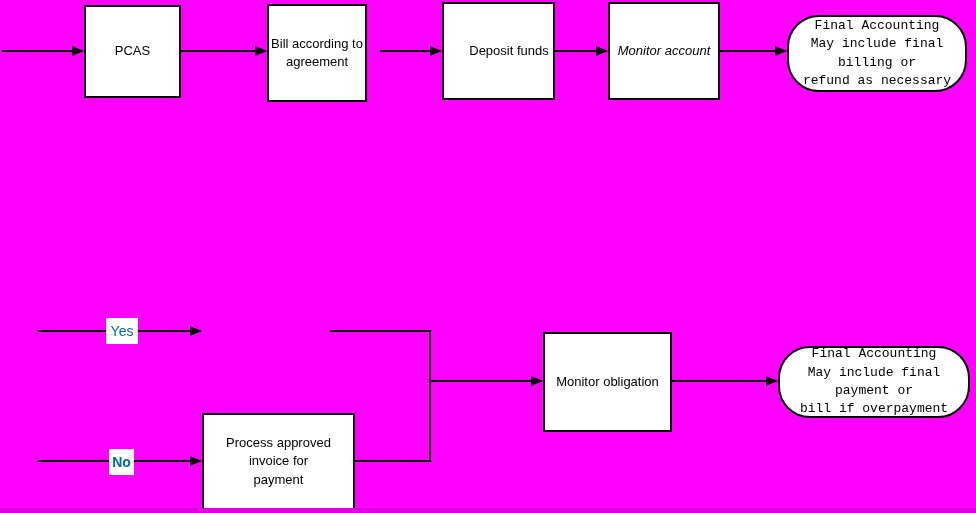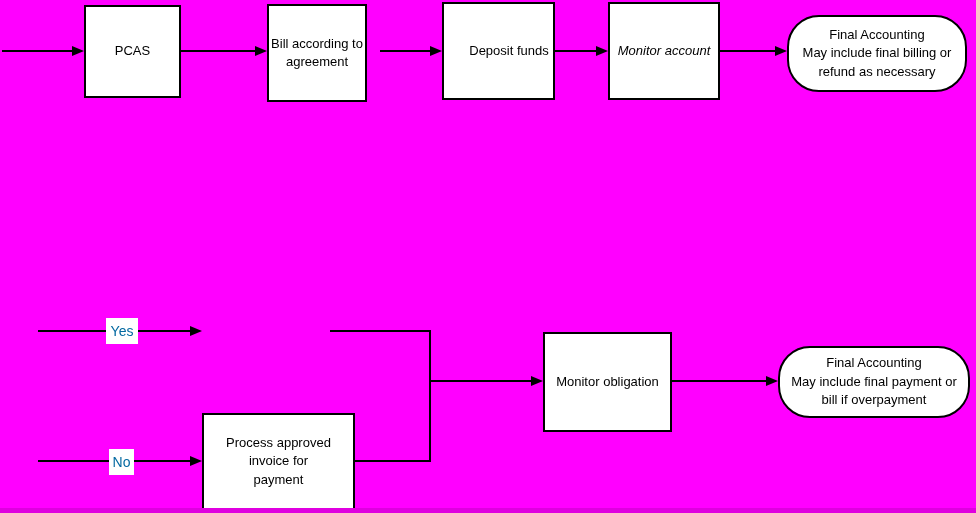--- a/index.html
+++ b/index.html
@@ -25,20 +25,21 @@
     text-align: center;
     font-size: 13px;
     line-height: 1.42;
     color: #000000;
     white-space: pre-line;
   }
 
   
   .rounded {
     border-radius: 32px;
+    font-family: Liberation Mono, monospace;
   }
 
   
   .hline, .vline {
     position: absolute;
     background: #000000;
   }
   .hline { height: 2px; }
   .vline { width: 2px; }
 
@@ -103,21 +104,21 @@
   .a-no      { left: 190px; top: 456px; }
   .e-mp-out  { left: 330px; top: 330px; width: 101px; }
   .e-pi-out  { left: 330px; top: 460px; width: 101px; }
   .e-vjoin   { left: 429px; top: 330px; height: 132px; }
   .e-branch  { left: 429px; top: 380px; width: 102px; }
   .a-branch  { left: 531px; top: 376px; }
   .e-mo-out  { left: 672px; top: 380px; width: 94px; }
   .a-mo-out  { left: 766px; top: 376px; }
 
   .l-yes { left: 106px; top: 318px; width: 32px; height: 26px; }
-  .l-no  { left: 109px; top: 449px; width: 25px; height: 26px; }
+  .l-no  { left: 109px; top: 449px; width: 25px; height: 26px; font-weight: bold; }
 </style>
 </head>
 <body>
 
 <div class="canvas">
 
   <div class="hline e-start"></div>
   <div class="arrow-right a-start"></div>
   <div class="hline e-t2"></div>
   <div class="arrow-right a-t2"></div>

